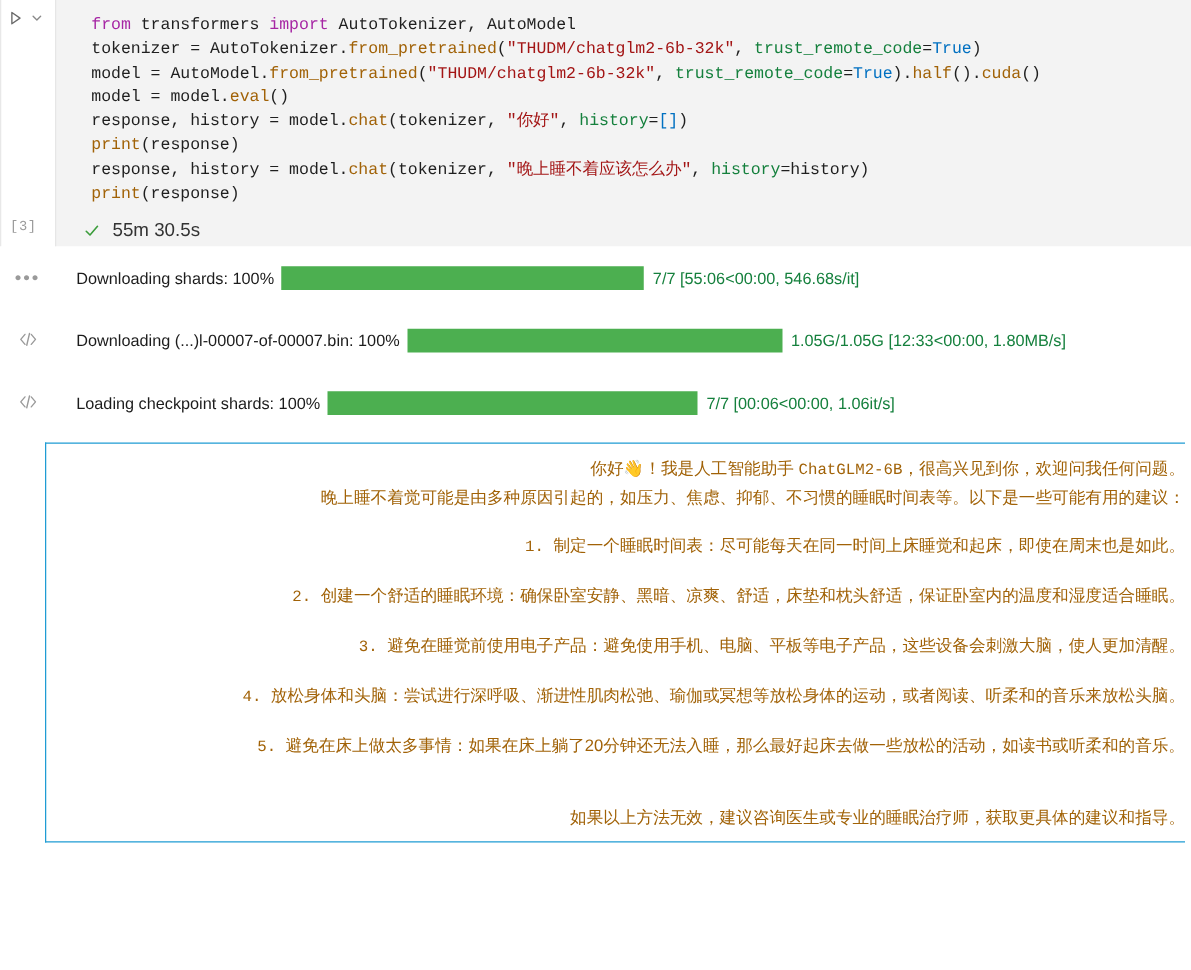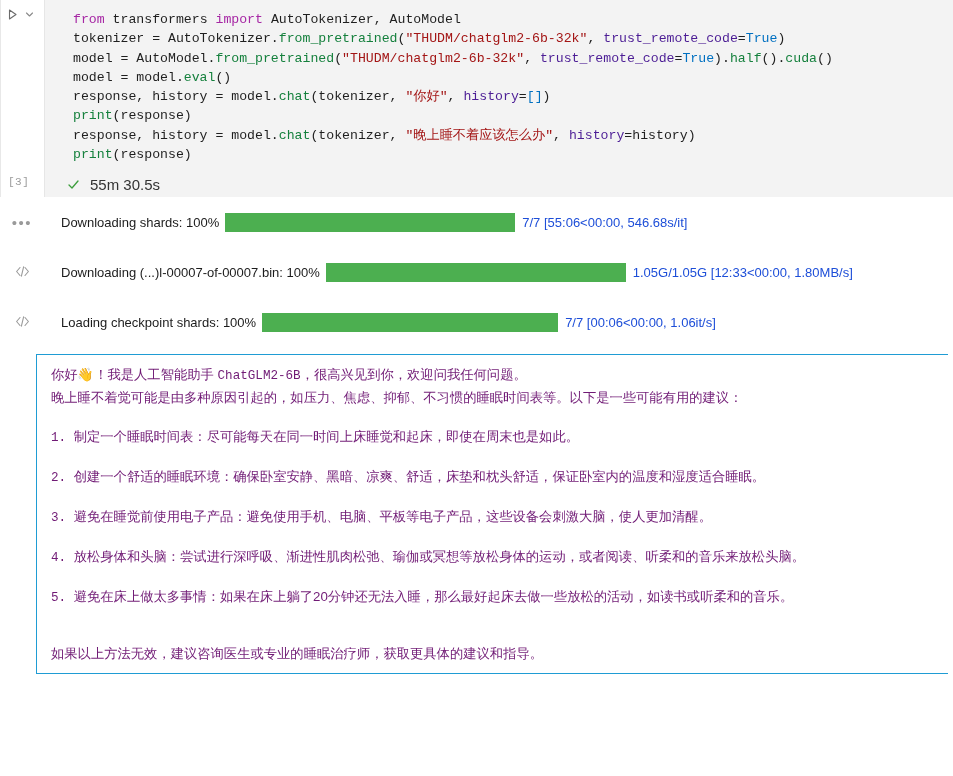--- a/index.html
+++ b/index.html
@@ -63,22 +63,22 @@
     font-family: "Liberation Mono", "DejaVu Sans Mono", monospace;
     font-size: 13.2px;
     line-height: 19.3px;
     white-space: pre;
     color: #1f1f1f;
   }
   .code-line { height: 19.3px; }
 
   .tok-kw   { color: #a626a4; }   
   .tok-str  { color: #a31515; }
-  .tok-fn   { color: #15803d; }
-  .tok-blue { color: #4c1d95; }
+  .tok-fn   { color: #a16207; }
+  .tok-blue { color: #15803d; }
   .tok-cnst { color: #0070c1; }
   .tok-punct{ color: #1f1f1f; }
 
   .status-row {
     position: absolute;
     left: 0; bottom: 0;
     height: 26px;
     display: flex;
     align-items: center;
     padding-left: 22px;
@@ -122,38 +122,39 @@
     color: #222;
     white-space: nowrap;
   }
   .pbar-label { font-size: 13px; color: #1c1c1c; text-align: center; }
   .pbar {
     height: 19px;
     background: #4caf50;
     margin: 0 7px 0 6px;
     flex: 0 0 auto;
   }
-  .pbar-stat { font-size: 13px; color: #1d4ed8; }
+  .pbar-stat { font-size: 13px; color: #15803d; }
 
   
   .answer-box {
     margin: 7px 0 0 36px;
     width: 912px;
     box-sizing: border-box;
     border: 1px solid #1f9cd4;
     border-right: none;
     background: #ffffff;
     padding: 9px 0 8px 14px;
   }
   .answer-box p {
     margin: 0;
     font-size: 13.3px;
     line-height: 22px;
-    color: #701a75;
+    color: #a16207;
     white-space: pre-wrap;
+    text-align: right;
   }
   .answer-box p.spacer { height: 17px; line-height: 17px; }
   .mono-inline {
     font-family: "Liberation Mono","DejaVu Sans Mono", monospace;
     font-size: 12.6px;
   }
   .li-num {
     font-family: "Liberation Mono","DejaVu Sans Mono", monospace;
     font-size: 12.6px;
   }

